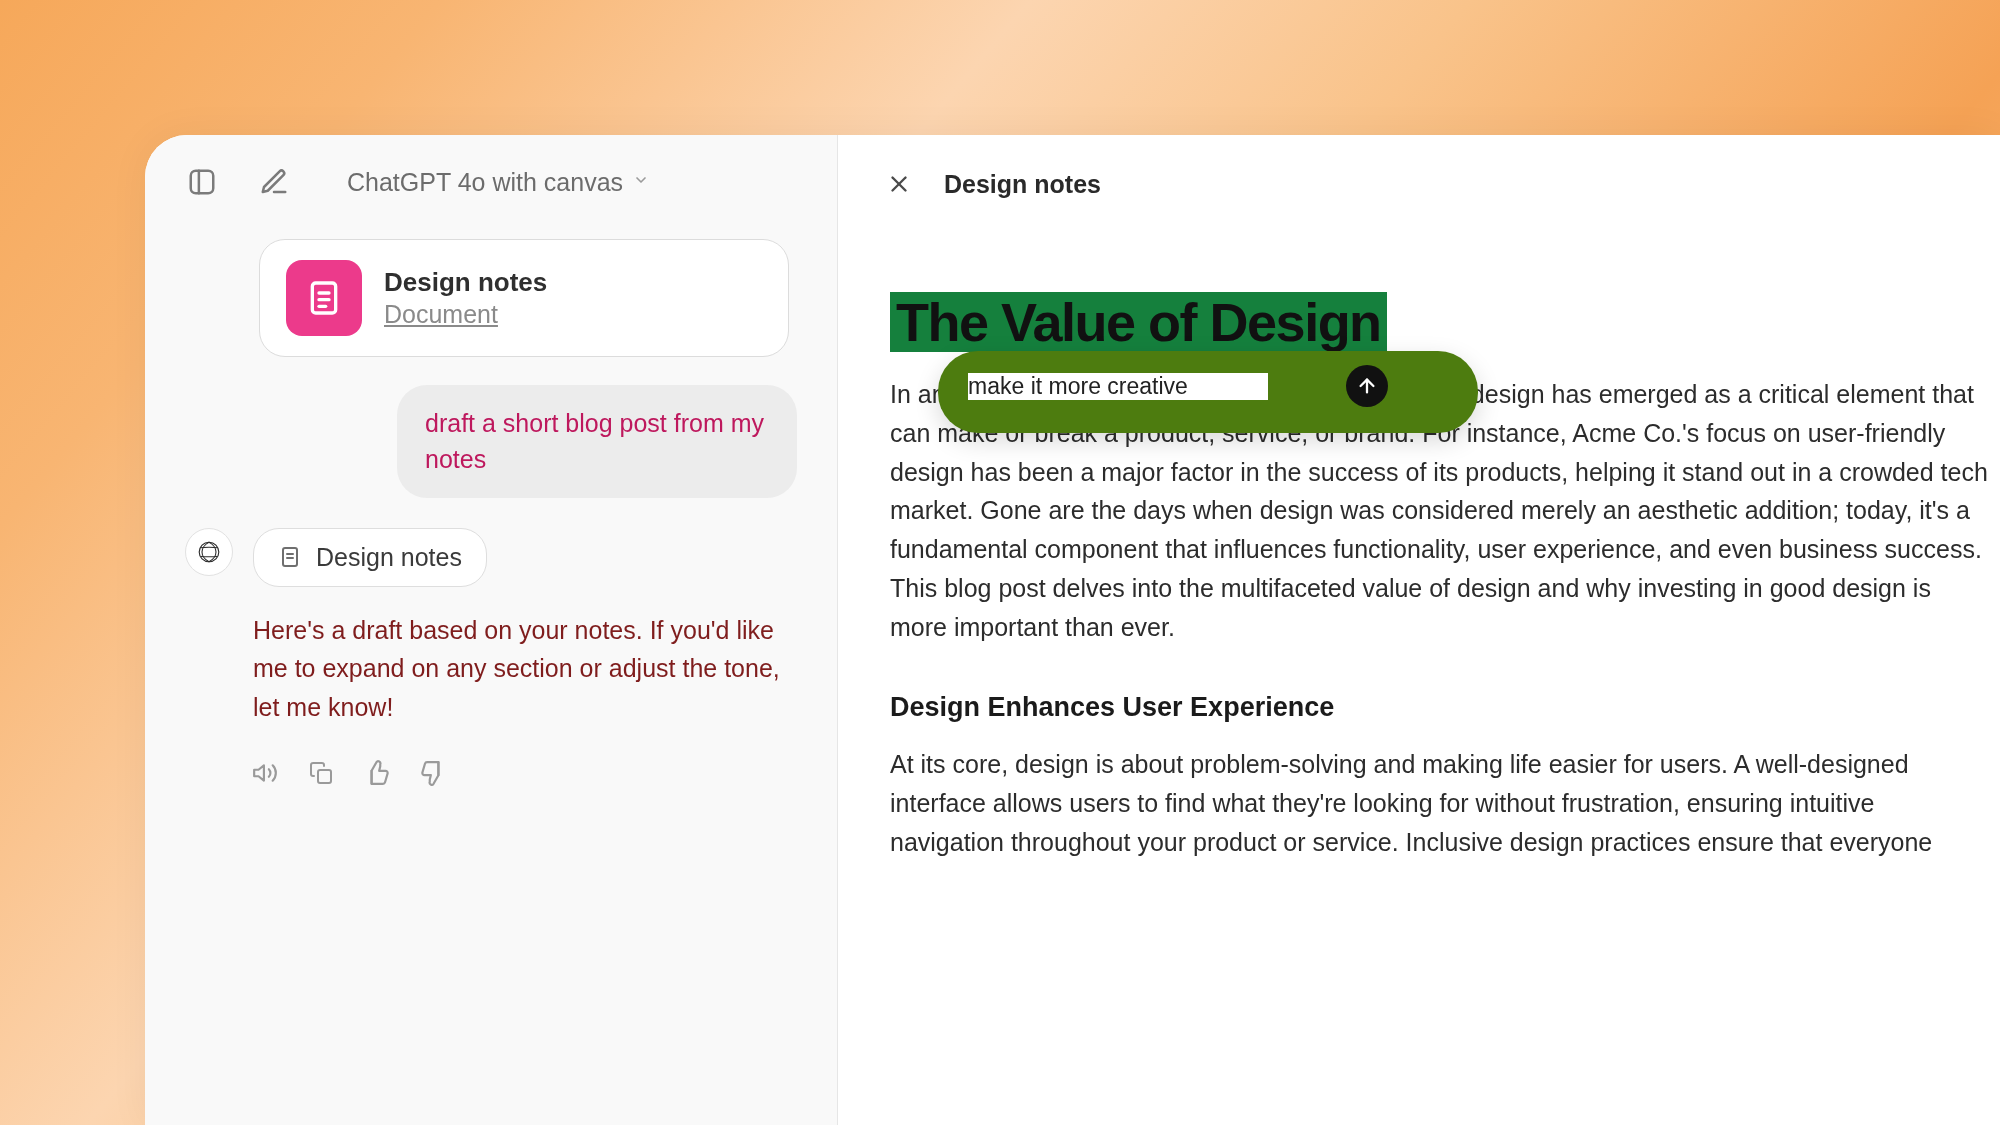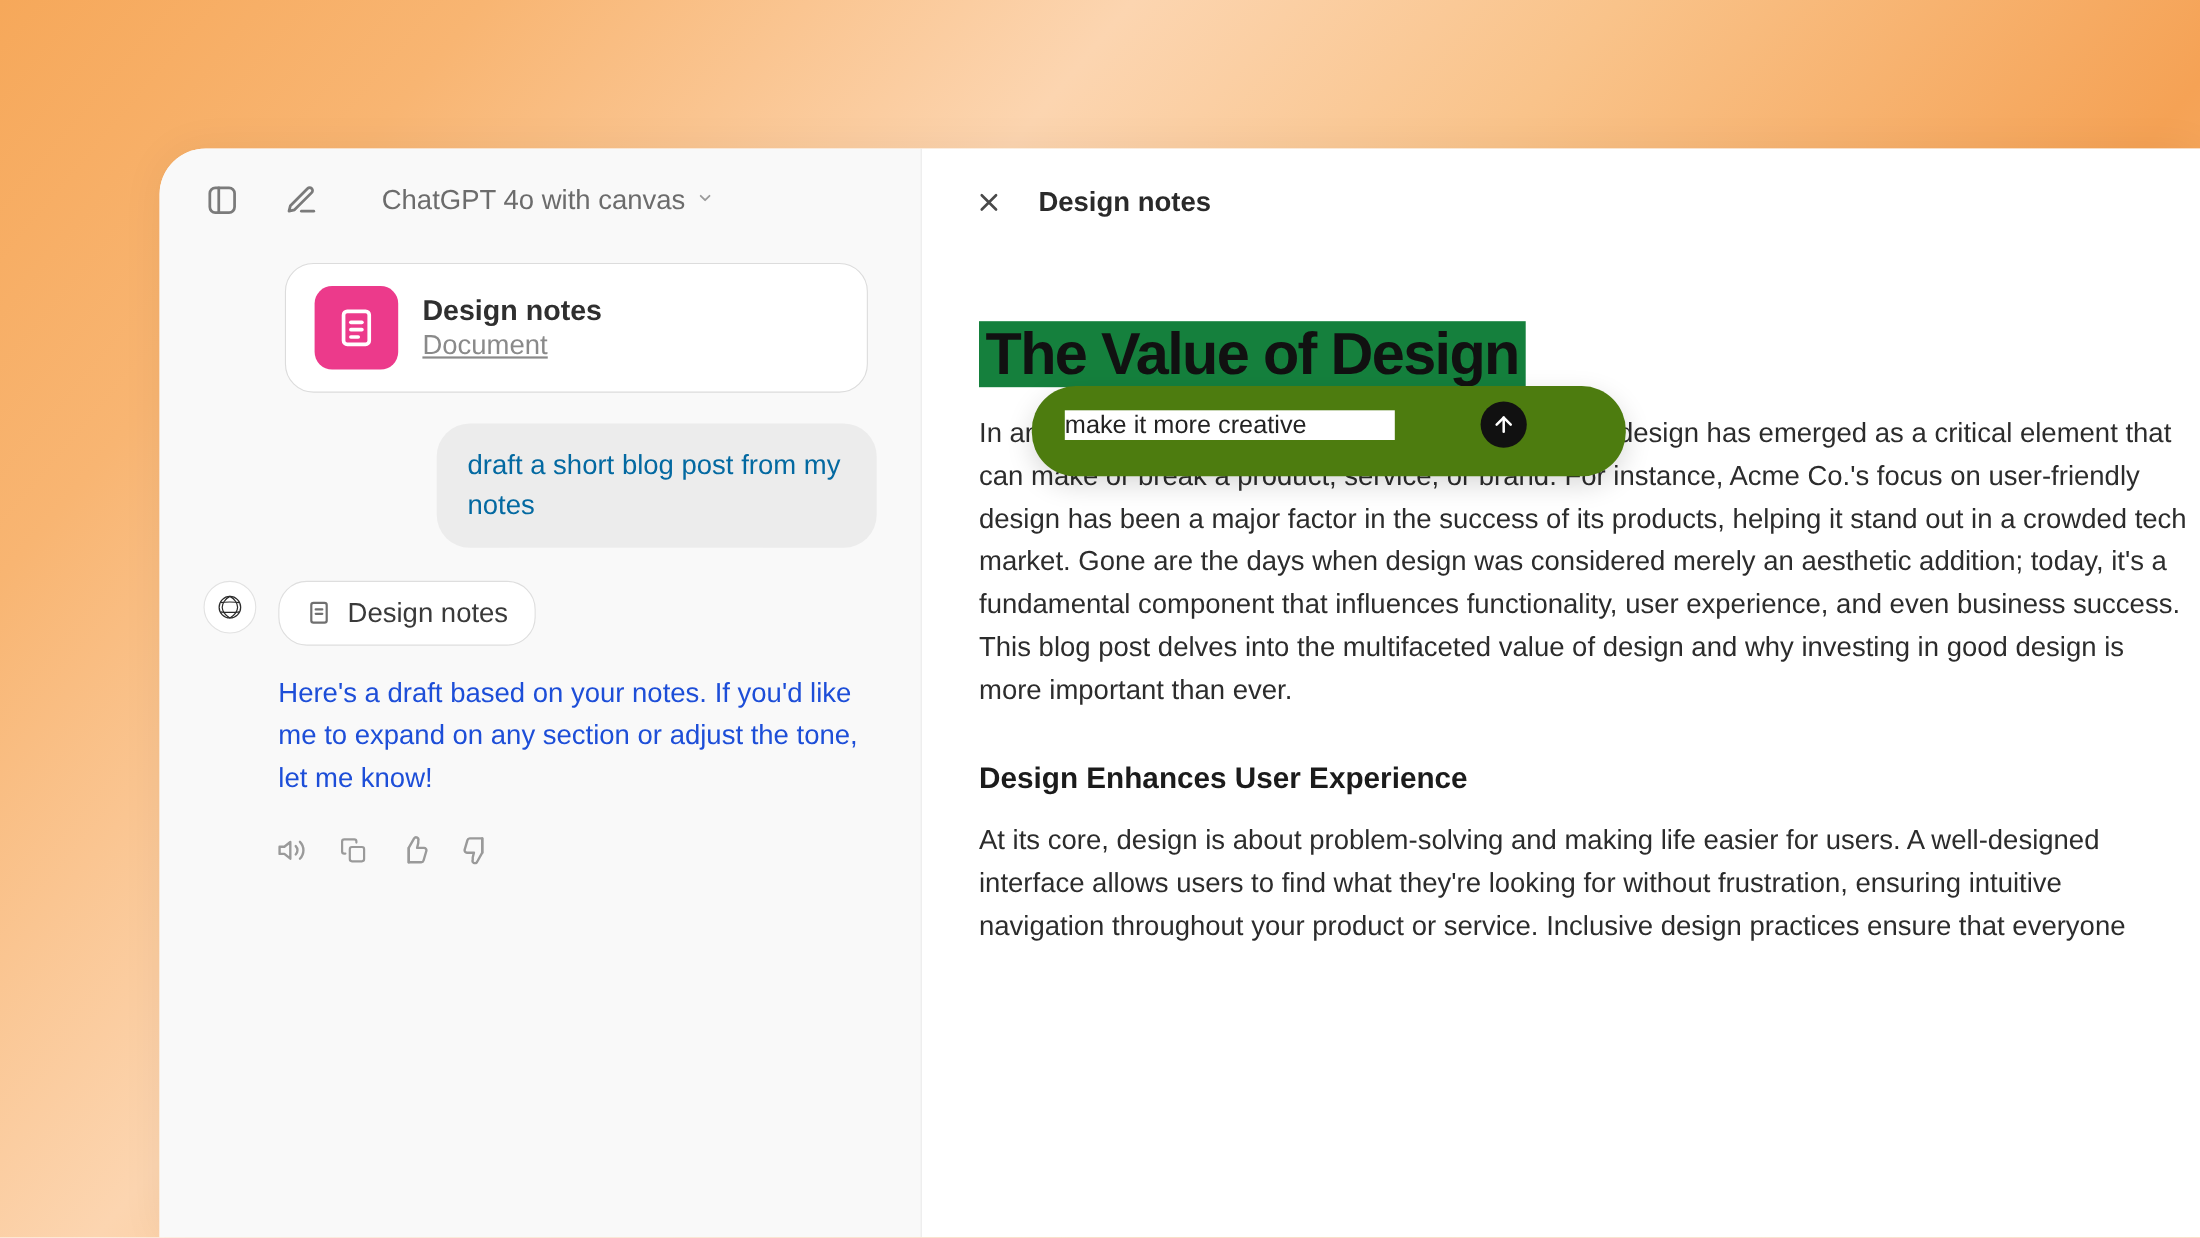--- a/index.html
+++ b/index.html
@@ -73,21 +73,21 @@
   .attach-title { font-size: 26px; font-weight: 600; color: #2f2f2f; }
   .attach-sub { font-size: 25px; color: #8a8a8a; margin-top: 2px; text-decoration: underline; }
   .user-bubble {
     margin: 28px 0 0 auto;
     margin-right: 0;
     max-width: 400px;
     background: #ececec;
     border-radius: 30px;
     padding: 20px 28px;
     font-size: 25px;
-    color: #0369a1;
+    color: #be185d;
     line-height: 1.45;
     float: right;
   }
   .clear { clear: both; }
   .asst-row {
     display: flex; align-items: flex-start; gap: 20px;
     margin-top: 30px;
   }
   .avatar {
     width: 48px; height: 48px; border-radius: 50%;
@@ -103,21 +103,21 @@
     display:flex;align-items:center;gap:14px;
     font-size: 25px;
     color:#3a3a3a;
     cursor:pointer;
   }
   .asst-text {
     margin-top: 24px;
     margin-left: 68px;
     font-size: 25px;
     line-height: 1.55;
-    color: #1d4ed8;
+    color: #7f1d1d;
     max-width: 540px;
   }
   .action-row {
     margin-top: 28px;
     margin-left: 62px;
     display:flex; gap: 20px;
     color:#9a9a9a;
   }
   .act { width:36px;height:36px;display:flex;align-items:center;justify-content:center;cursor:pointer; }
   

